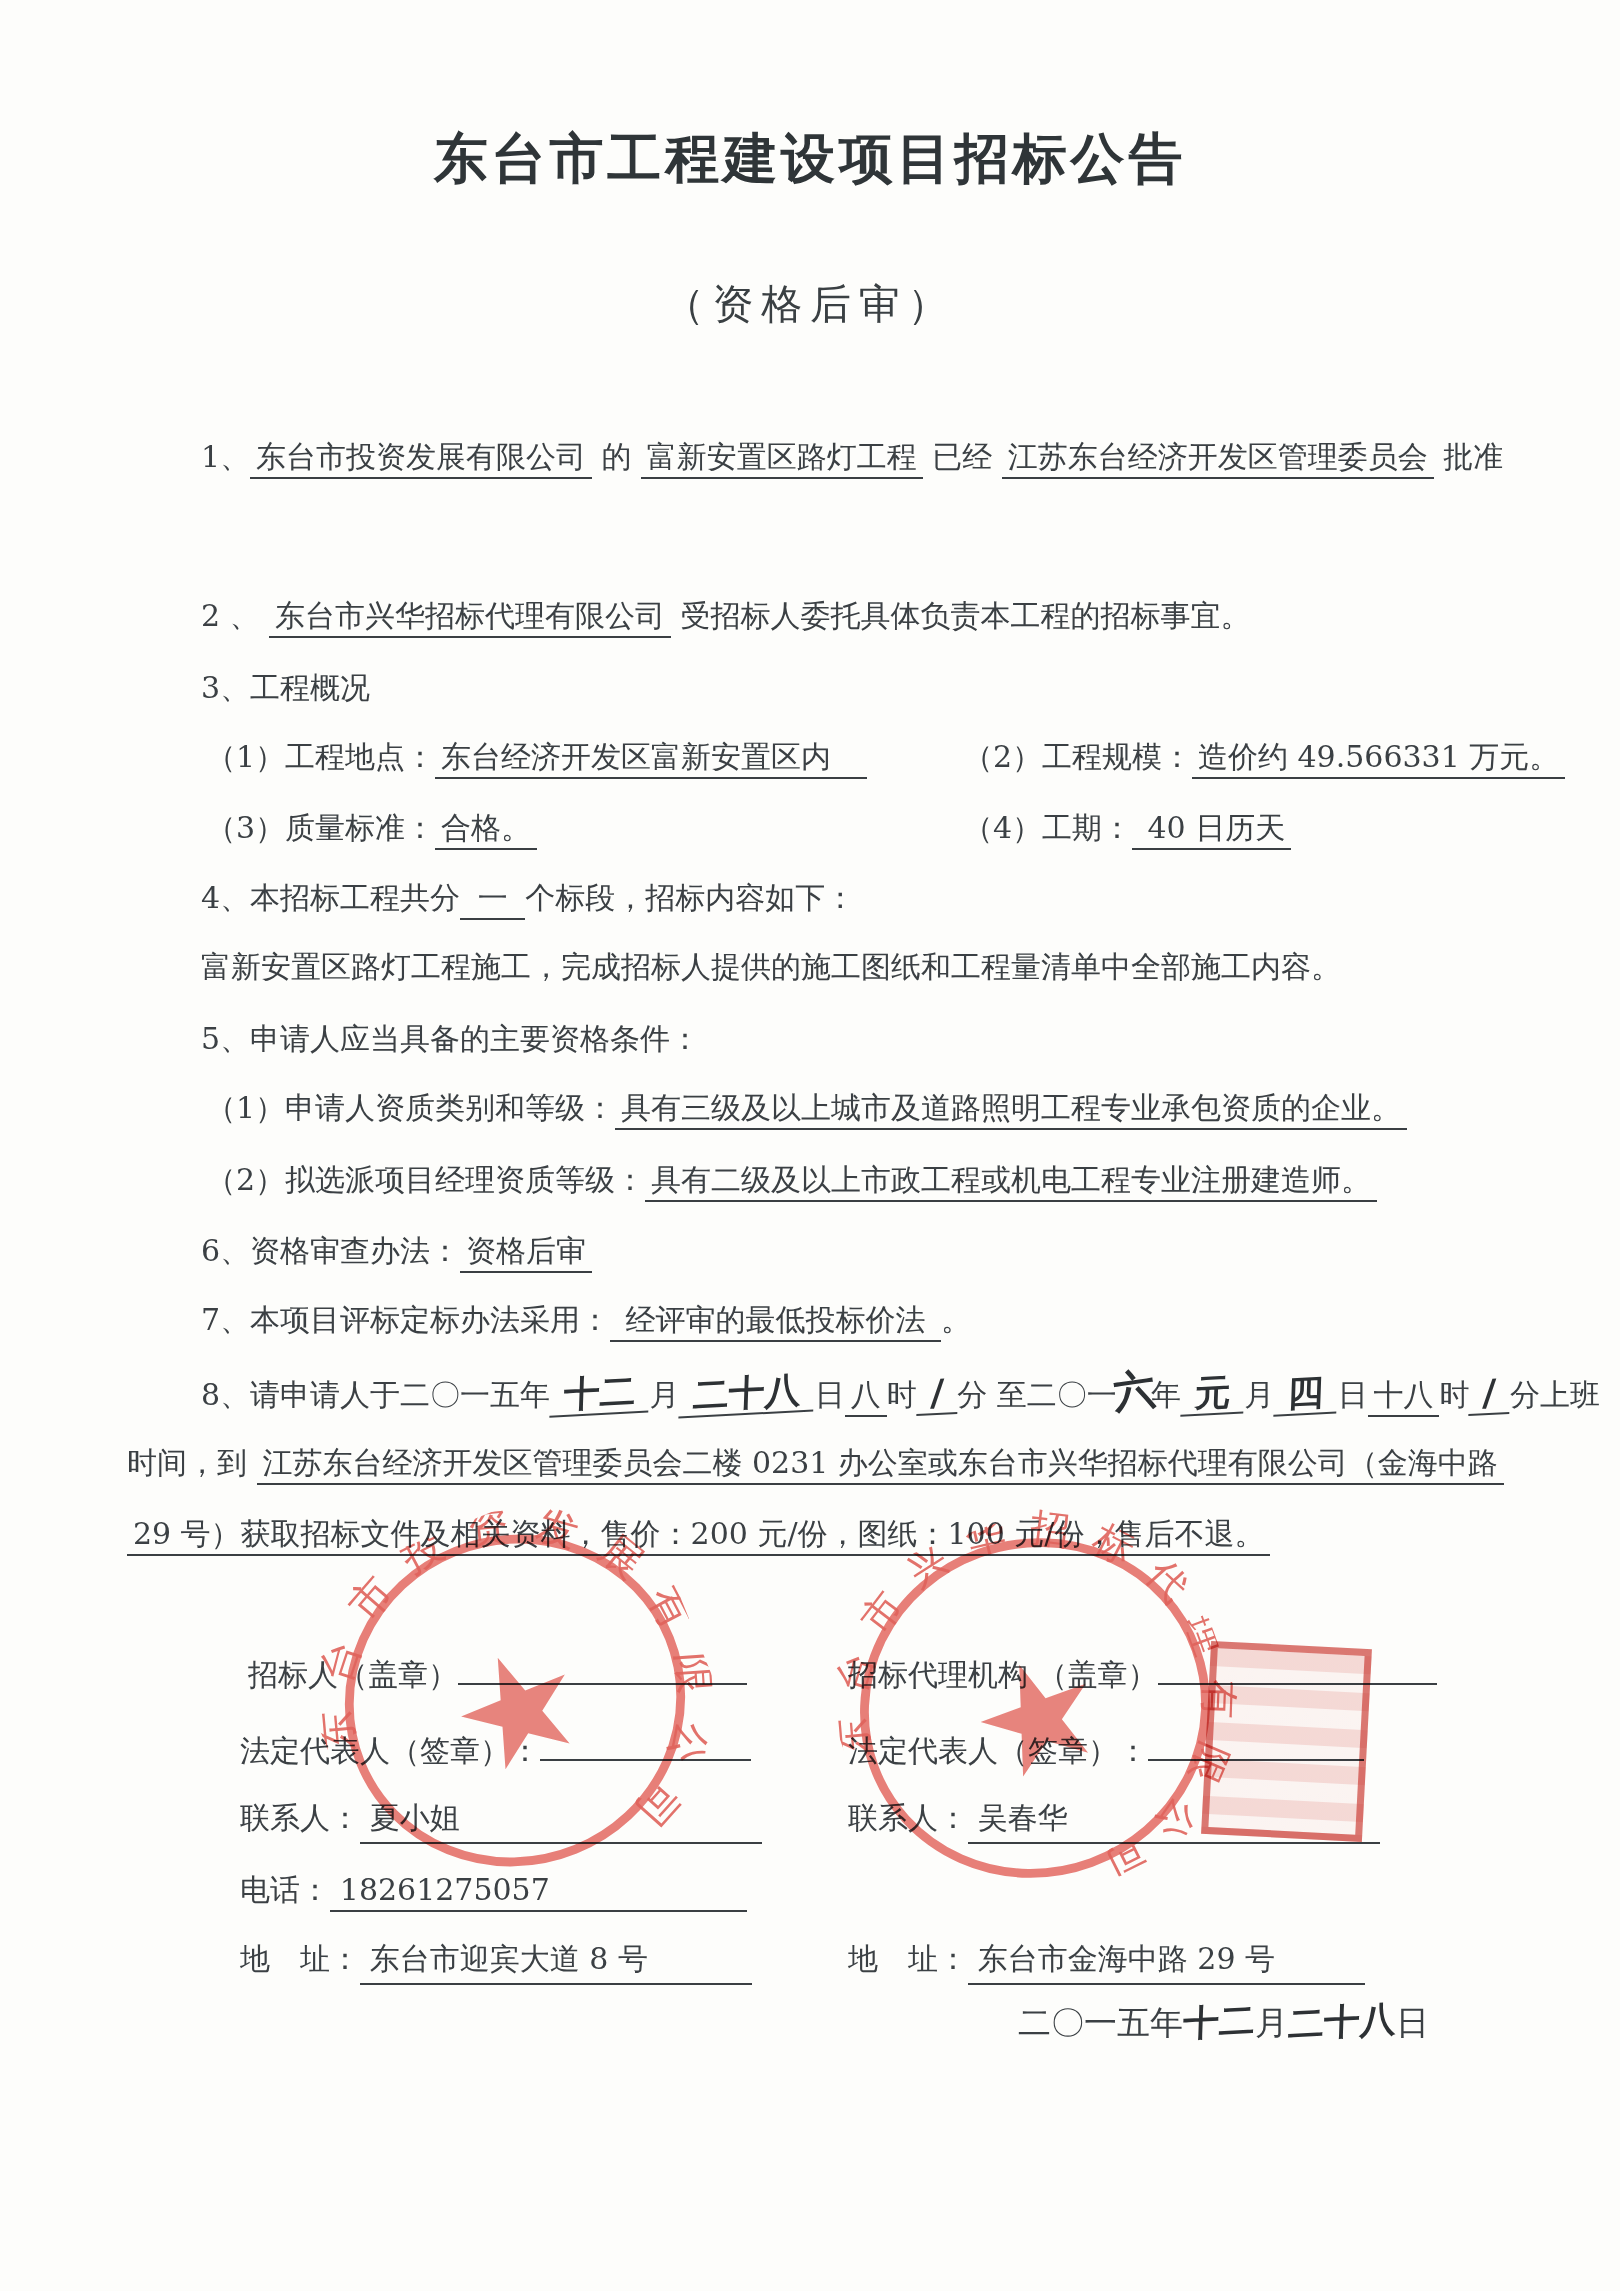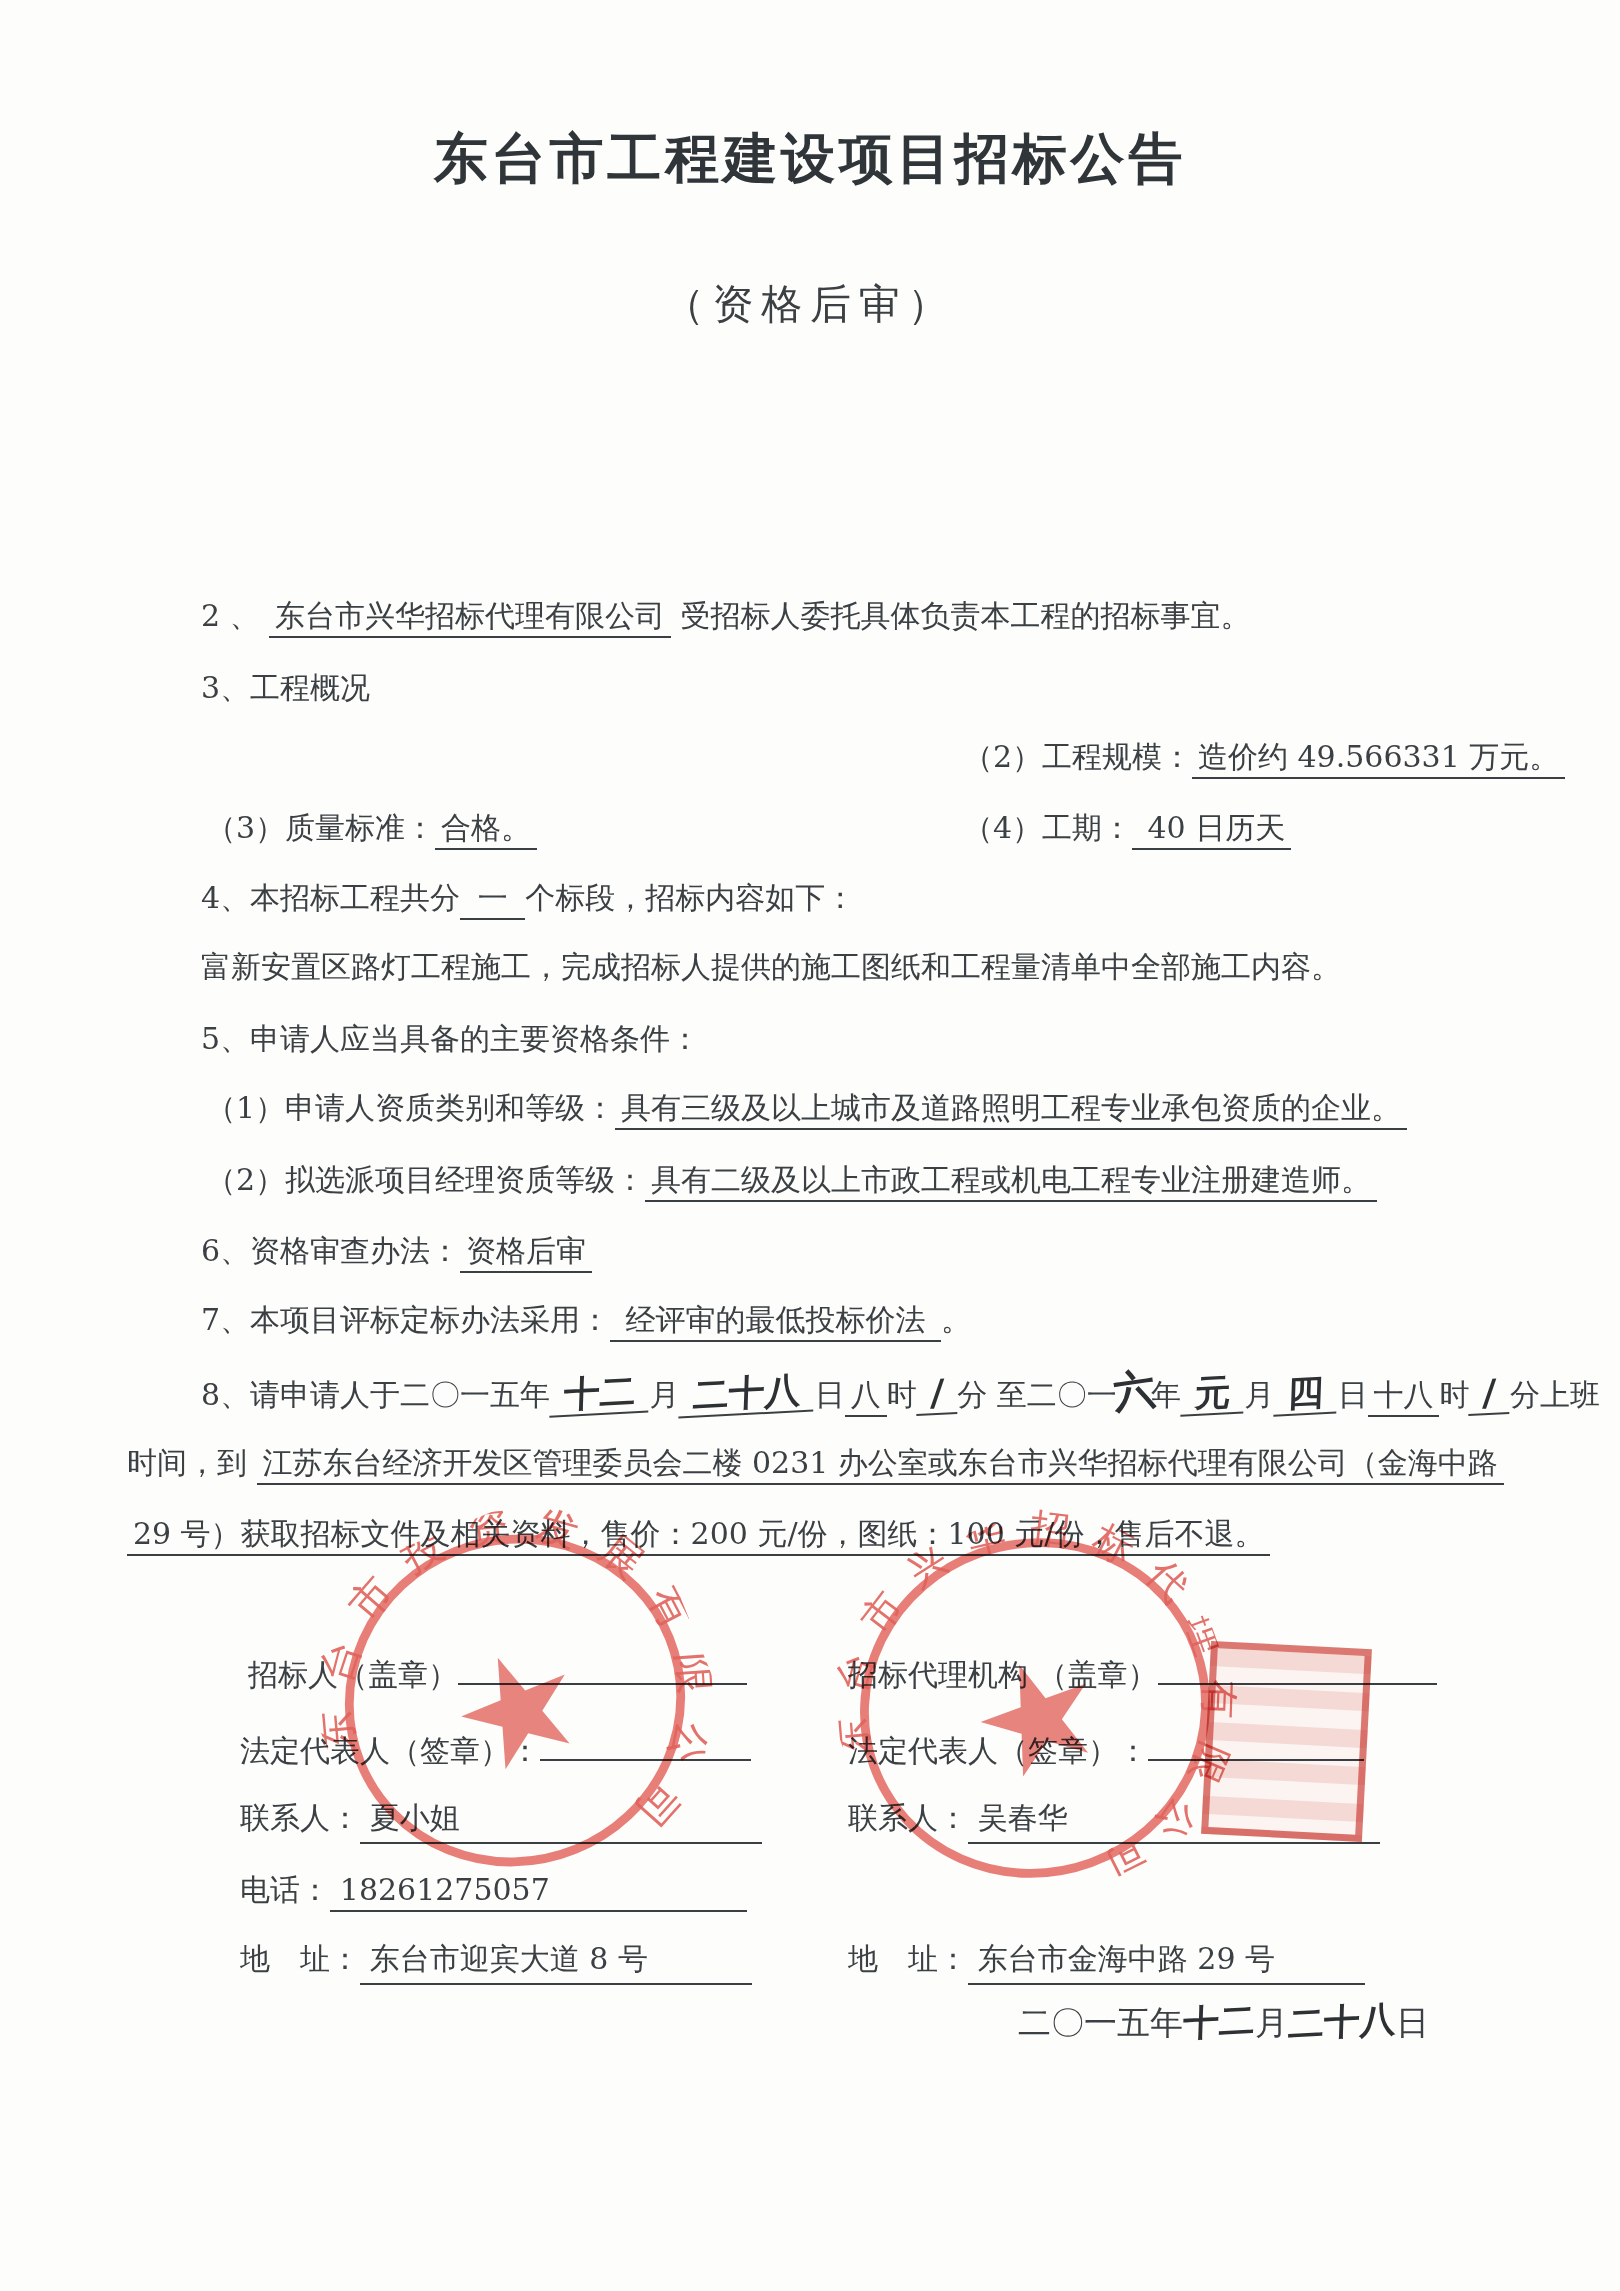--- a/index.html
+++ b/index.html
@@ -36,25 +36,27 @@
   }
 </style>
 </head>
 <body>
 
 <div class="page">
 
   <div class="line center title" style="top:123px">东台市工程建设项目招标公告</div>
   <div class="line center subtitle" style="top:277px">（资格后审）</div>
 
+  <div class="line" style="top:437px;left:201px"><span>1、</span><span class="u">东台市投资发展有限公司</span><span> 的 </span><span class="u">富新安置区路灯工程</span><span> 已经 </span><span class="u">江苏东台经济开发区管理委员会</span><span> 批准</span></div>
 
   <div class="line" style="top:596px;left:201px"><span>2 、 </span><span class="u">东台市兴华招标代理有限公司</span><span> 受招标人委托具体负责本工程的招标事宜。</span></div>
 
   <div class="line" style="top:668px;left:201px">3、工程概况</div>
 
+  <div class="line" style="top:737px;left:206px"><span>（1）工程地点：</span><span class="u">东台经济开发区富新安置区内　</span></div>
   <div class="line" style="top:737px;left:963px"><span>（2）工程规模：</span><span class="u">造价约 49.566331 万元。</span></div>
   <div class="line" style="top:808px;left:206px"><span>（3）质量标准：</span><span class="u">合格。</span></div>
   <div class="line" style="top:808px;left:963px"><span>（4）工期：</span><span class="u"> 40 日历天</span></div>
 
   <div class="line" style="top:878px;left:201px"><span>4、本招标工程共分</span><span class="u" style="padding:0 17.6px 2.9px">一</span><span>个标段，招标内容如下：</span></div>
   <div class="line" style="top:947px;left:201px">富新安置区路灯工程施工，完成招标人提供的施工图纸和工程量清单中全部施工内容。</div>
 
   <div class="line" style="top:1019px;left:201px">5、申请人应当具备的主要资格条件：</div>
   <div class="line" style="top:1088px;left:206px"><span>（1）申请人资质类别和等级：</span><span class="u">具有三级及以上城市及道路照明工程专业承包资质的企业。</span></div>
   <div class="line" style="top:1160px;left:206px"><span>（2）拟选派项目经理资质等级：</span><span class="u">具有二级及以上市政工程或机电工程专业注册建造师。</span></div>

